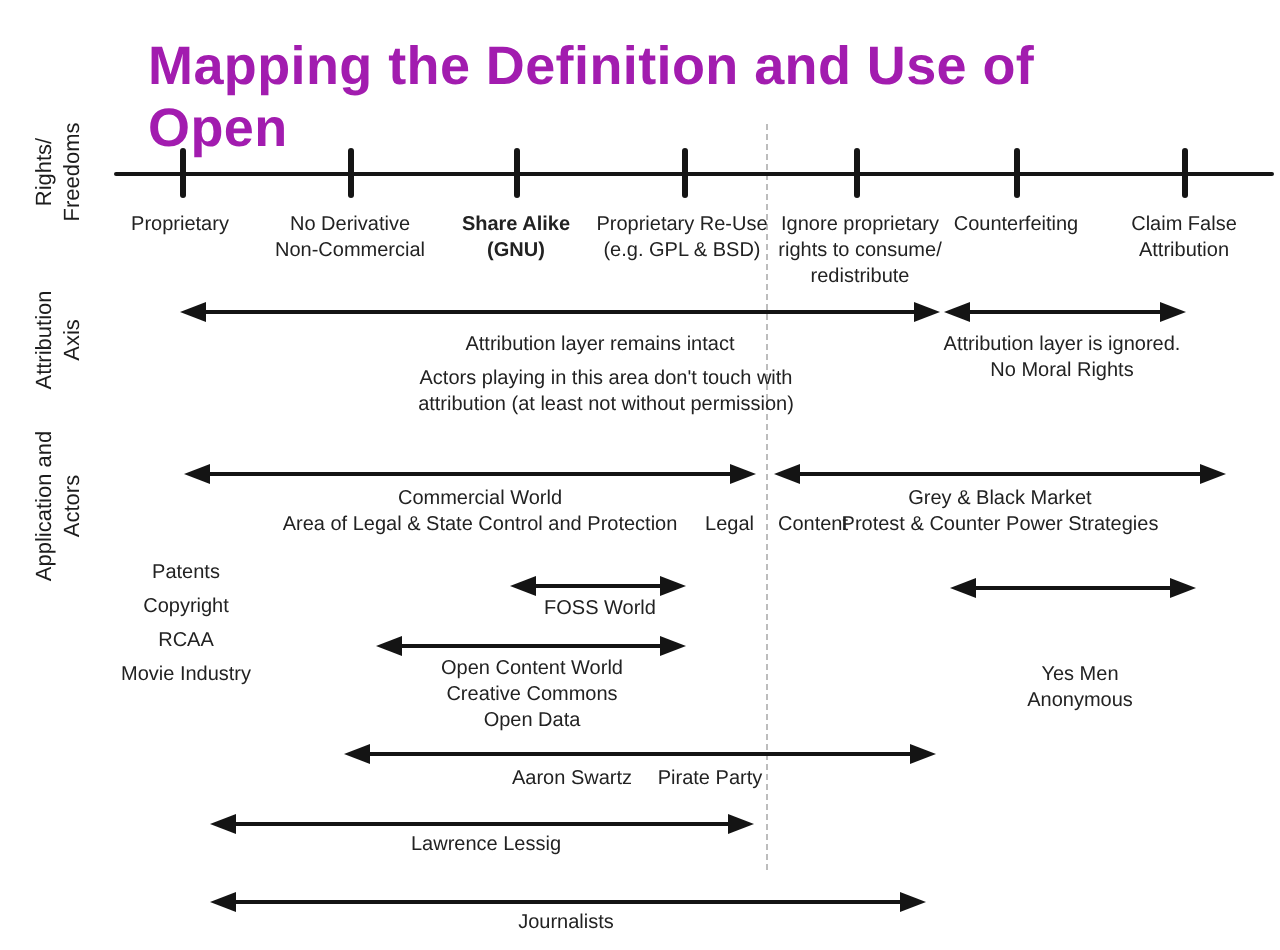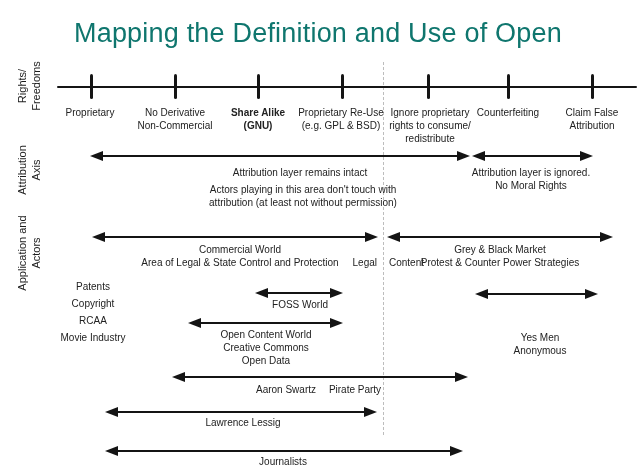--- a/index.html
+++ b/index.html
@@ -2,21 +2,21 @@
 <html><head>
 <meta charset="utf-8">
 <style>
   html,body { margin:0; padding:0; background:#ffffff; }
   .canvas {
     position:relative; width:640px; height:475px; background:#ffffff;
     font-family:"Liberation Sans", sans-serif; color:#1c1c1c; overflow:hidden;
   }
   .title {
     position:absolute; left:74px; top:18px; margin:0; width:500px;
-    font-size:27px; font-weight:400; letter-spacing:0.2px; color:#0f766e;
+    font-size:27px; font-weight:700; letter-spacing:0.2px; color:#a21caf;
   }
   .side-label {
     position:absolute; transform:translate(-50%,-50%) rotate(-90deg);
     white-space:pre-line; text-align:center; font-size:11px; line-height:1.25;
     color:#1c1c1c; width:120px;
   }
   .axis-line { position:absolute; left:57px; top:86px; width:580px; height:2.4px; background:#151515; border-radius:2px; }
   .tick { position:absolute; top:74px; width:3px; height:25px; background:#151515; border-radius:2px; }
   .lbl { position:absolute; font-size:10px; line-height:1.3; text-align:center; color:#222; }
   .pre { white-space:pre-line; }

